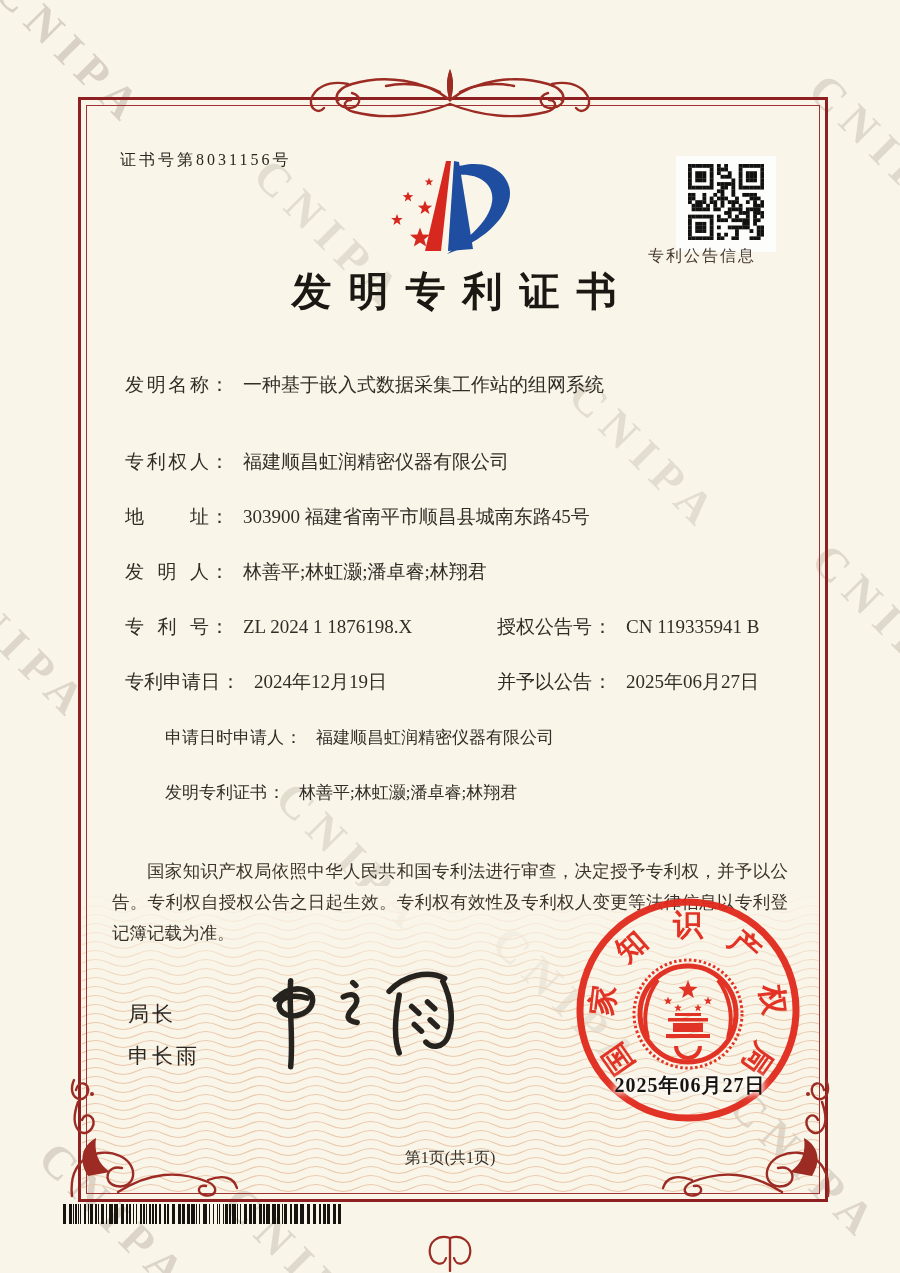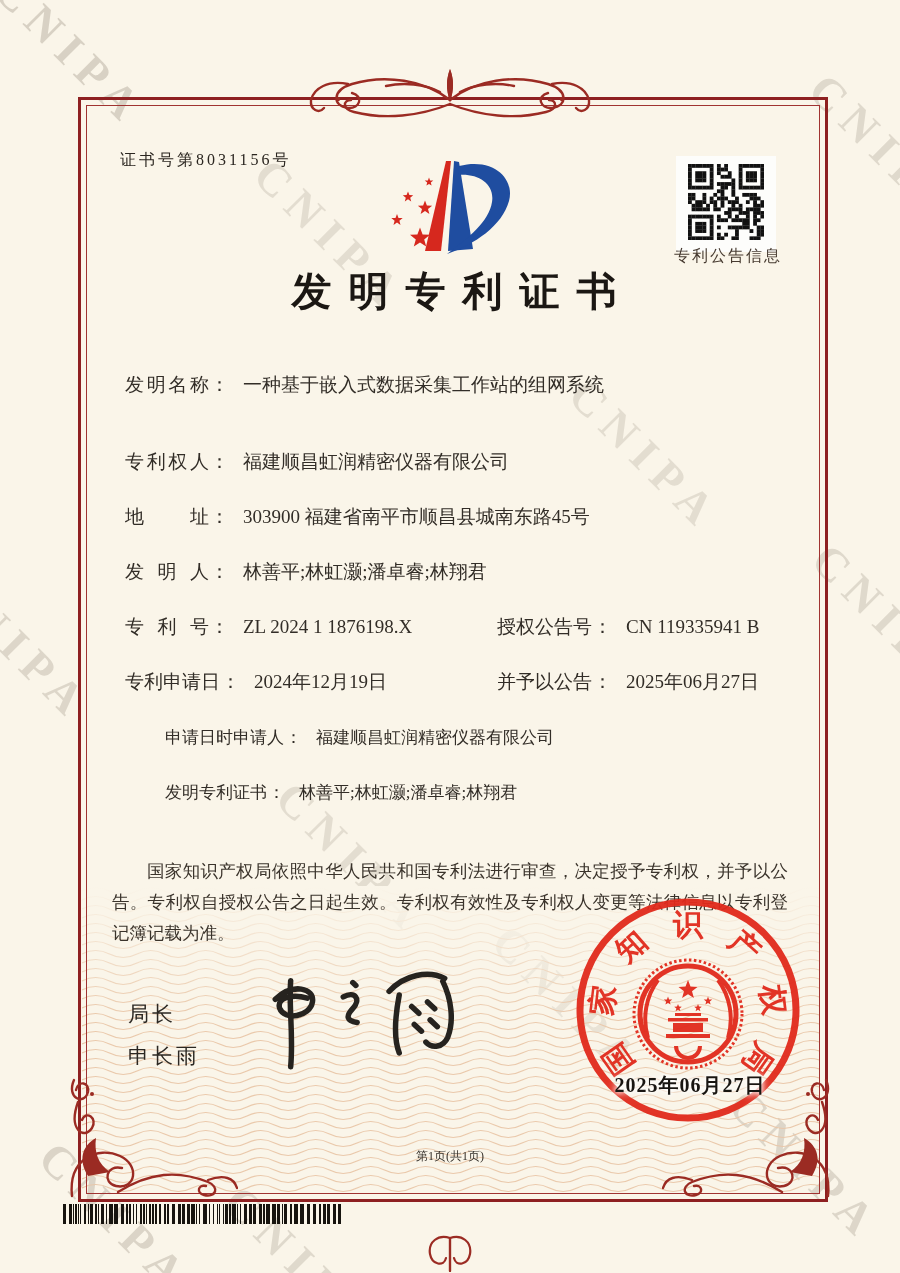--- a/index.html
+++ b/index.html
@@ -9,21 +9,21 @@
   
   .frame-outer{left:78px;top:97px;width:744px;height:1099px;border:3px solid #8e2021;}
   .frame-inner{left:5px;top:5px;right:5px;bottom:5px;position:absolute;border:1px solid #a03331;}
   
   .wm{position:absolute;font-family:"Liberation Serif",serif;font-weight:bold;
       font-size:46px;letter-spacing:10px;color:#8d8272;white-space:nowrap;
       transform:translate(-50%,-50%) rotate(45deg);pointer-events:none;}
   
   .cert-no{left:120px;top:150px;font-size:16px;letter-spacing:3px;color:#2b2620;}
   .qr-white{left:676px;top:156px;width:100px;height:96px;background:#fdfdfb;}
-  .qr-label{left:648px;top:246px;width:160px;text-align:center;font-size:16px;
+  .qr-label{left:648px;top:246px;width:160px;text-align:left;font-size:16px;
             letter-spacing:2px;color:#473b31;}
   .title{left:4px;top:264px;width:900px;text-align:center;font-size:40px;font-weight:bold;
          letter-spacing:17px;text-indent:17px;color:#1b1713;}
   
   #fields{left:125px;top:0;width:680px;}
   .frow{position:absolute;left:0;font-size:19px;white-space:nowrap;color:#322d27;}
   .frow.small{font-size:17px;margin-left:40px;}
   .jlabel{display:inline-flex;justify-content:space-between;width:84px;vertical-align:bottom;}
   .colon{margin:0 2px 0 1px;}
   .fval{margin-left:12px;}
@@ -32,21 +32,21 @@
   .statement{left:112px;top:856px;width:676px;font-size:17.5px;line-height:31px;
              text-align:justify;text-indent:2em;color:#3a332b;}
   
   .signer{left:128px;font-size:21px;letter-spacing:3px;color:#2b2722;
           font-family:Liberation Serif, serif;}
   
   .seal-date{left:573px;top:1072px;width:234px;text-align:center;font-size:20px;
              font-weight:bold;color:#181511;letter-spacing:1px;
              text-shadow:0 0 4px #fff,0 0 7px #fff,0 0 10px #fff;}
   
-  .footer{left:0;top:1148px;width:900px;text-align:center;font-size:12px;color:#35302a;}
+  .footer{left:0;top:1148px;width:900px;text-align:center;font-size:16px;color:#35302a;}
   
   .waves{left:82px;top:886px;width:737px;height:308px;overflow:hidden;}
   .wave-fade{position:absolute;left:0;top:0;width:100%;height:130px;
              background:linear-gradient(180deg,#faf5e9 0%,rgba(250,245,233,0) 100%);}
   svg text{font-family:"Liberation Serif",serif;}
 </style>
 </head>
 <body>
 
 <div id="wm-layer">

